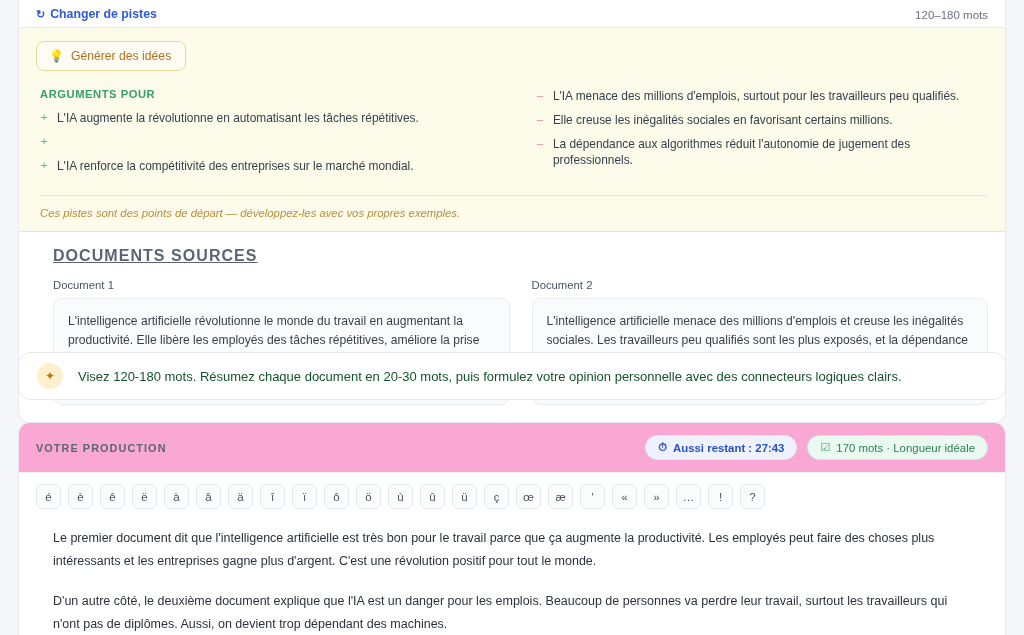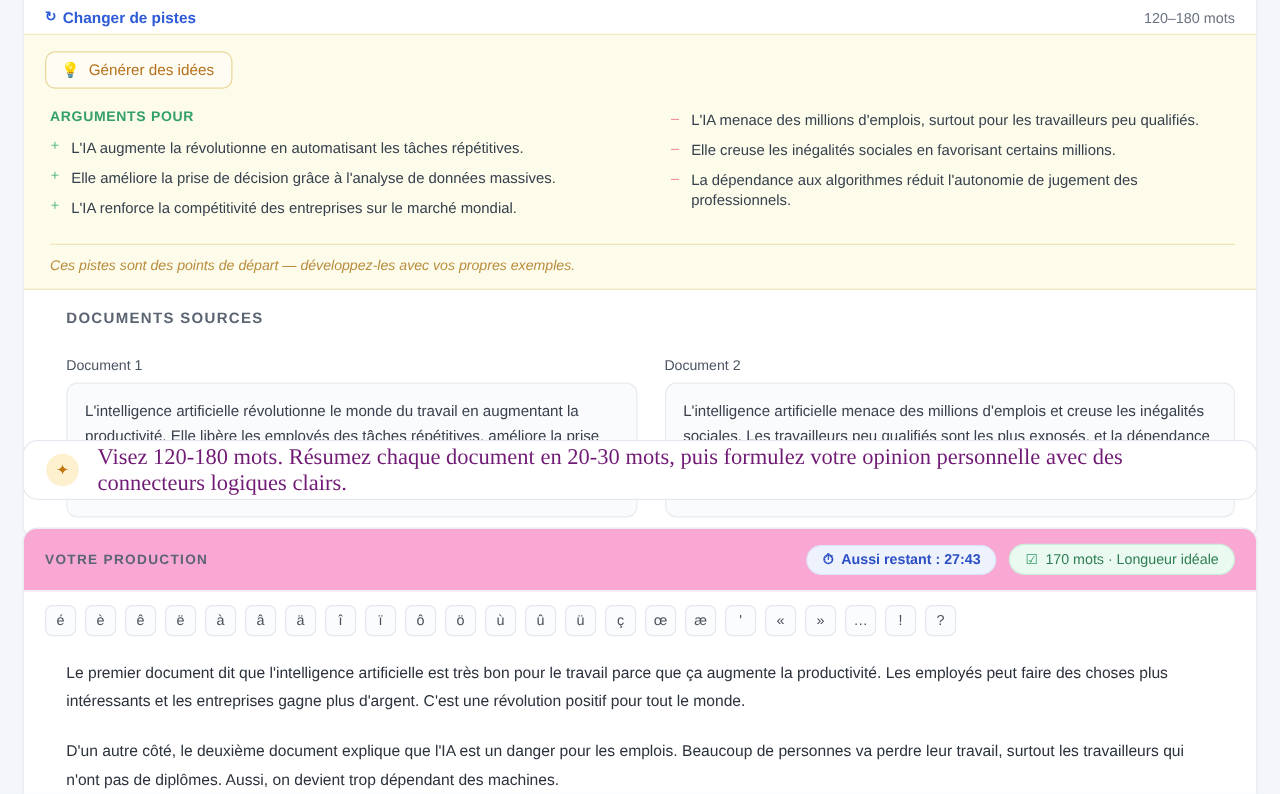--- a/index.html
+++ b/index.html
@@ -79,22 +79,22 @@
   .ideas-note {
     margin-top: 13px; padding-top: 11px;
     border-top: 1px solid #f0e5bb;
     font-size: 11.3px; font-style: italic; color: #b98c3e;
     margin-left: 4px;
   }
 
   
   .docs { padding: 15px 17px 17px 17px; background: #fff; }
   .docs-title {
-    font-size: 12px; font-weight: 700; letter-spacing: 1.05px;
-    color: #5b6472; margin: 0 0 26px 17px;
+    font-size: 16px; font-weight: 700; letter-spacing: 1.05px;
+    color: #5b6472; margin: 0 0 14px 17px; text-decoration: underline;
   }
   .docs-grid { display: flex; gap: 22px; }
   .doc-col { width: 50%; }
   .doc-col:first-child { margin-left: 17px; }
   .doc-label { font-size: 11.3px; color: #4b5563; margin-bottom: 7px; }
   .doc-box {
     background: #fafbfc;
     border: 1px solid #e8ebf0;
     border-radius: 9px;
     padding: 13px 14px 14px 14px;
@@ -115,21 +115,21 @@
     padding: 0 18px;
   }
   .tip-badge {
     width: 26px; height: 26px; flex: 0 0 26px;
     border-radius: 50%;
     background: #fdf0cf;
     display: flex; align-items: center; justify-content: center;
     color: #c1750e; font-size: 12px;
     margin-right: 15px;
   }
-  .tip-text { font-size: 18px; color: #701a75; font-family: Liberation Serif, serif; }
+  .tip-text { font-size: 13px; color: #14532d; }
 
   
   .prod-card {
     position: absolute; left: 18px; top: 422px;
     width: 988px; height: 240px;
     background: #ffffff;
     border: 1px solid #e6e9ef;
     border-radius: 12px;
     overflow: hidden;
   }
@@ -208,21 +208,20 @@
       <div class="args-grid">
 
         <div class="args-col">
           <div class="args-title pour">ARGUMENTS POUR</div>
           <div class="arg-row">
             <span class="arg-sign plus">+</span>
             <span>L'IA augmente la révolutionne en automatisant les tâches répétitives.</span>
           </div>
           <div class="arg-row">
             <span class="arg-sign plus">+</span>
-            <span>Elle améliore la prise de décision grâce à l'analyse de données massives.</span>
           </div>
           <div class="arg-row">
             <span class="arg-sign plus">+</span>
             <span>L'IA renforce la compétitivité des entreprises sur le marché mondial.</span>
           </div>
         </div>
 
         <div class="args-col">
           <div class="arg-row">
             <span class="arg-sign minus">–</span>

